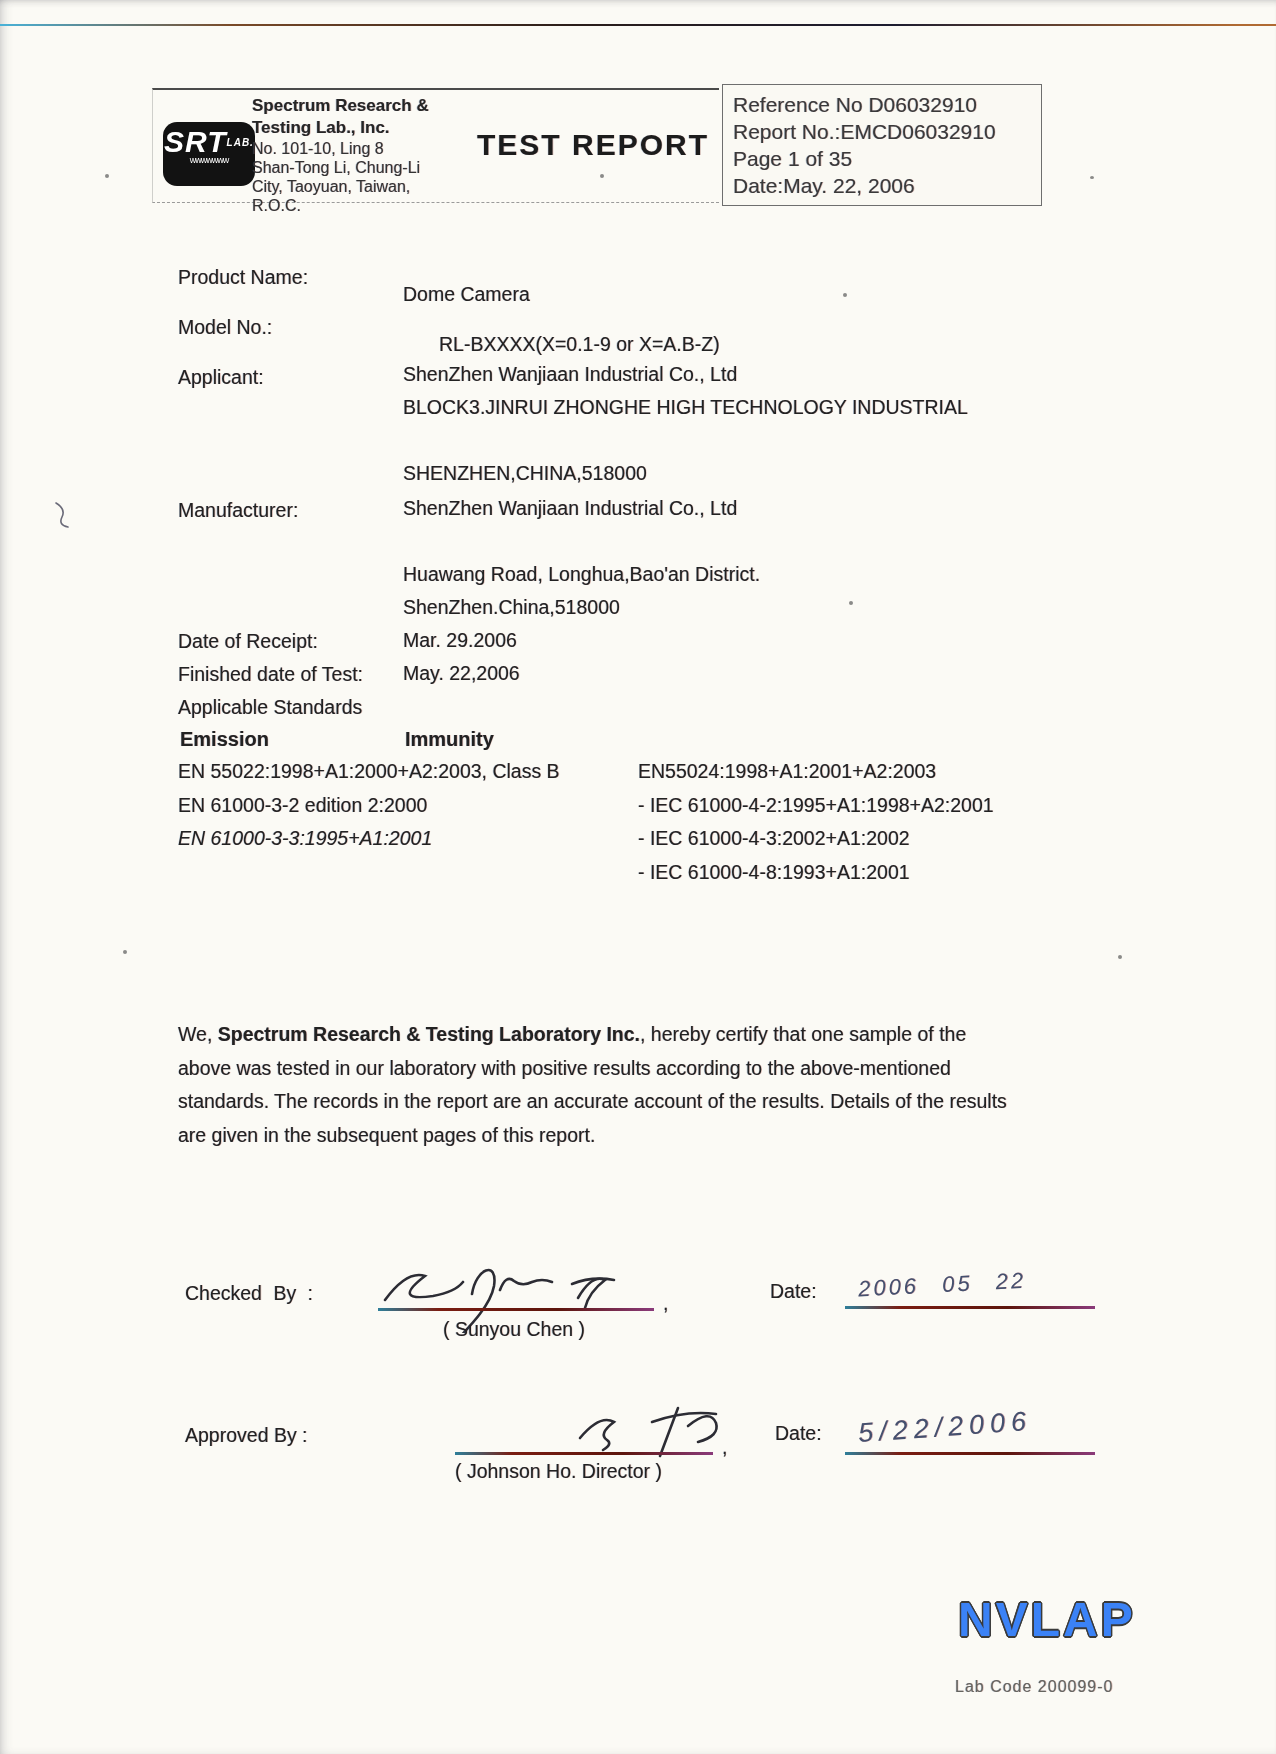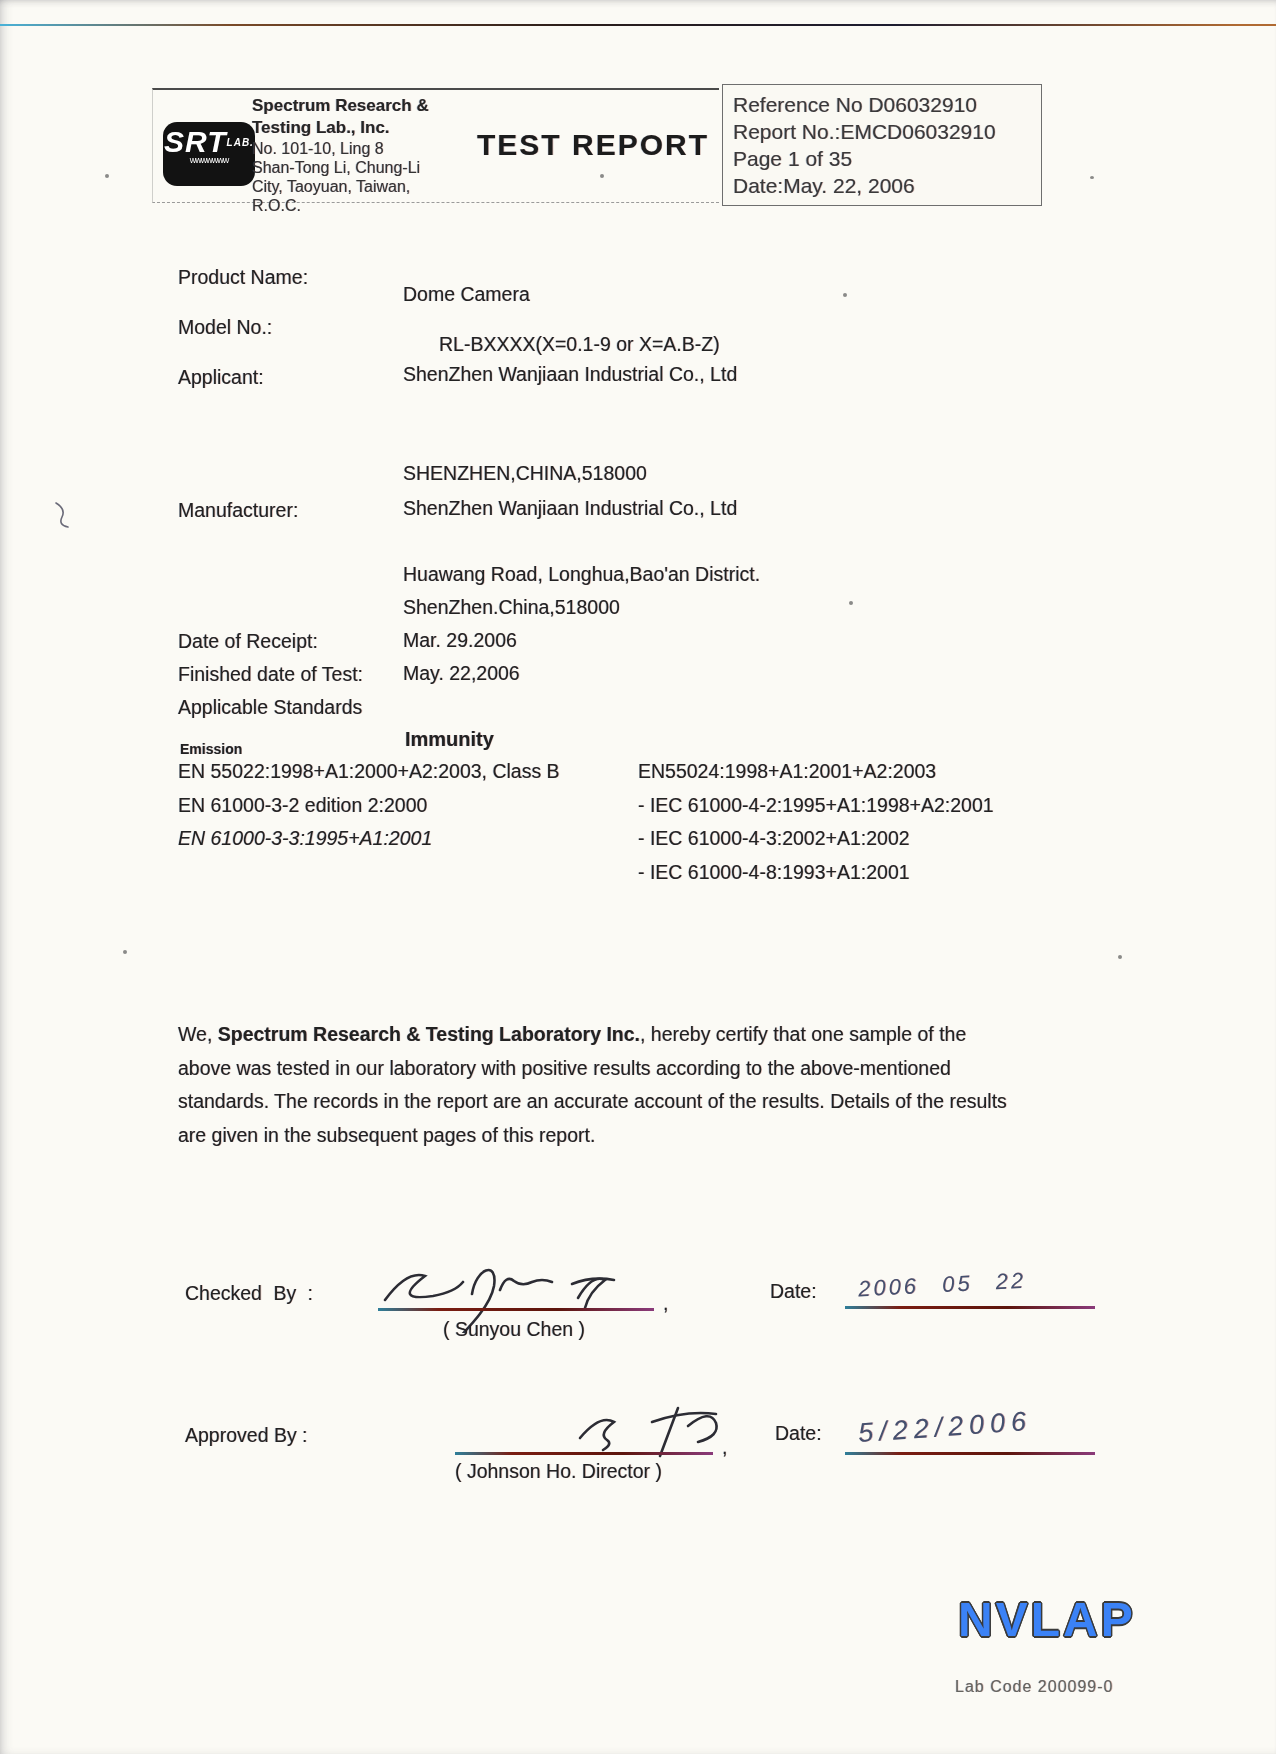--- a/index.html
+++ b/index.html
@@ -78,36 +78,37 @@
   </div>
 
   <div class="abs lbl t" style="left:178px;top:266px;">Product Name:</div>
   <div class="abs val t" style="left:403px;top:283px;">Dome Camera</div>
 
   <div class="abs lbl t" style="left:178px;top:316px;">Model No.:</div>
   <div class="abs val t" style="left:403px;top:333px;margin-left:36px;">RL-BXXXX(X=0.1-9 or X=A.B-Z)</div>
 
   <div class="abs lbl t" style="left:178px;top:366px;">Applicant:</div>
   <div class="abs val t" style="left:403px;top:363px;">ShenZhen Wanjiaan Industrial Co., Ltd</div>
+  <div class="abs val t" style="left:403px;top:396px;">BLOCK3.JINRUI ZHONGHE HIGH TECHNOLOGY INDUSTRIAL</div>
   <div class="abs val t" style="left:403px;top:462px;">SHENZHEN,CHINA,518000</div>
 
   <div class="abs lbl t" style="left:178px;top:499px;">Manufacturer:</div>
   <div class="abs val t" style="left:403px;top:497px;">ShenZhen Wanjiaan Industrial Co., Ltd</div>
   <div class="abs val t" style="left:403px;top:563px;">Huawang Road, Longhua,Bao'an District.</div>
   <div class="abs val t" style="left:403px;top:596px;">ShenZhen.China,518000</div>
 
   <div class="abs lbl t" style="left:178px;top:630px;">Date of Receipt:</div>
   <div class="abs val t" style="left:403px;top:629px;">Mar. 29.2006</div>
 
   <div class="abs lbl t" style="left:178px;top:663px;">Finished date of Test:</div>
   <div class="abs val t" style="left:403px;top:662px;">May. 22,2006</div>
 
   <div class="abs lbl t" style="left:178px;top:696px;">Applicable Standards</div>
 
-  <div class="abs lbl bold t" style="left:180px;top:728px;font-size:14px;margin-top:13px;">Emission</div>
+  <div class="abs lbl bold t" style="left:180px;top:728px;font-size:20px;">Emission</div>
   <div class="abs lbl bold t" style="left:405px;top:728px;font-size:20px;">Immunity</div>
 
   <div class="abs val t" style="left:178px;top:760px;">EN 55022:1998+A1:2000+A2:2003, Class B</div>
   <div class="abs val t" style="left:178px;top:794px;">EN 61000-3-2 edition 2:2000</div>
   <div class="abs val t" style="left:178px;top:827px;font-style:italic;">EN 61000-3-3:1995+A1:2001</div>
 
   <div class="abs val t" style="left:638px;top:760px;">EN55024:1998+A1:2001+A2:2003</div>
   <div class="abs val t" style="left:638px;top:794px;">- IEC 61000-4-2:1995+A1:1998+A2:2001</div>
   <div class="abs val t" style="left:638px;top:827px;">- IEC 61000-4-3:2002+A1:2002</div>
   <div class="abs val t" style="left:638px;top:861px;">- IEC 61000-4-8:1993+A1:2001</div>

